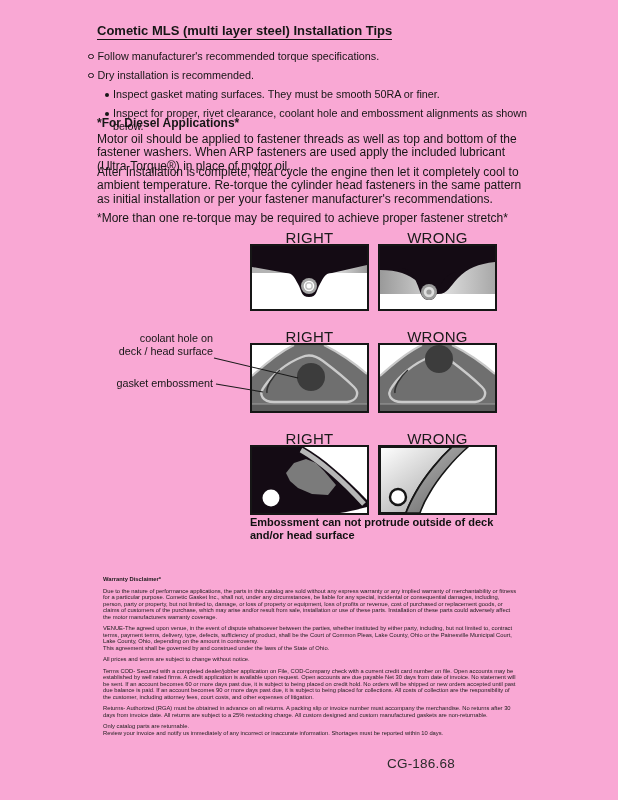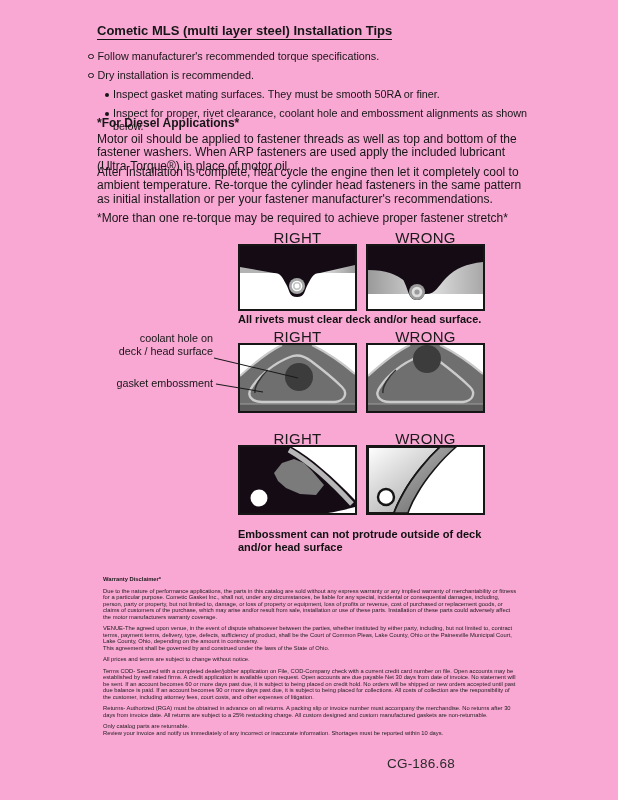--- a/index.html
+++ b/index.html
@@ -22,34 +22,34 @@
   }
   .b-fill{
     display:inline-block;width:4px;height:4px;background:#161616;
     border-radius:50%;margin-right:4px;flex:0 0 auto;position:relative;top:-1px;
   }
   .diesel-head{left:97px;top:116px;font-size:12px;font-weight:bold;}
   .para{left:97px;width:432px;font-size:12px;line-height:13.4px;}
   .p1{top:133px;}
   .p2{top:166px;}
   .p3{top:212px;}
-  .dgrow{left:0;top:0;width:496px;}
+  .dgrow{left:12px;top:0;width:496px;}
   .dglabel{position:absolute;width:119px;text-align:center;font-size:15px;letter-spacing:.3px;color:#1a1a1a;}
   .dgl-left{left:238px;top:0;}
   .dgl-right{left:366px;top:0;}
   .panel{position:absolute;top:15px;display:block;}
   .pn-left{left:238px;}
   .pn-right{left:366px;}
   .caption{position:absolute;left:238px;font-size:11px;font-weight:bold;line-height:12.5px;color:#111;}
   .row1{top:229px;height:100px;}
   .row2{top:328px;height:102px;}
   .row3{top:430px;height:112px;}
   .cap1{top:84px;width:300px;}
   .cap2{top:86px;width:300px;}
-  .cap3{top:86px;width:260px;margin-top:12px;}
+  .cap3{top:86px;width:260px;}
   .ann{position:absolute;text-align:right;font-size:10.8px;line-height:12.5px;color:#161616;}
   .ann1{left:108px;top:332px;width:105px;}
   .ann2{left:95px;top:377px;width:118px;}
   .leader{left:213px;top:344px;}
   .fineprint{left:103px;top:576px;width:414px;font-size:5.8px;line-height:6.5px;color:#1c1c1c;}
   .fineprint p{margin:0 0 5px 0;}
   .fineprint p.tight{margin-bottom:0;}
   .fp-head{font-weight:bold;}
   .footer-code{left:387px;top:756px;font-size:13.5px;color:#2b2b2b;letter-spacing:.2px;}
 </style>
@@ -116,21 +116,20 @@
       <rect x="0" y="0" width="119" height="67" fill="#140b14"></rect>
       <path d="M2,26 C20,26 30,30 40,38 C50,46 52,50 60,50 C70,50 72,42 80,34 C90,24 100,20 117,18 L117,50 L2,50 Z" fill="url(#g2)"></path>
       <rect x="2" y="50" width="115" height="15" fill="#ffffff"></rect>
       <path d="M24,24 C34,26 36,32 40,42 C43,50 44,56 51,56 C58,56 58,50 62,42 C66,34 70,30 78,28 L78,10 L24,10 Z" fill="#140b14"></path>
       <circle cx="51" cy="48" r="8" fill="#9a9a9a"></circle>
       <circle cx="51" cy="48" r="5.3" fill="#dedede"></circle>
       <circle cx="51" cy="48" r="2.6" fill="#9a9a9a"></circle>
       <rect x="1" y="1" width="117" height="65" fill="none" stroke="#161616" stroke-width="2"></rect>
     </svg>
 
-    <div class="caption cap1">All rivets must clear deck and/or head surface.</div>
   </div>
 
   <div class="abs dgrow row2">
     <div class="dglabel dgl-left">RIGHT</div>
     <div class="dglabel dgl-right">WRONG</div>
 
     <svg class="panel pn-left" width="119" height="70" viewBox="0 0 119 70">
       <rect x="0" y="0" width="119" height="70" fill="#ffffff"></rect>
       <rect x="2" y="2" width="115" height="66" fill="#6f6f6f"></rect>
       <path d="M2,2 L44,2 C30,9 14,22 2,33 Z" fill="#ffffff"></path>

